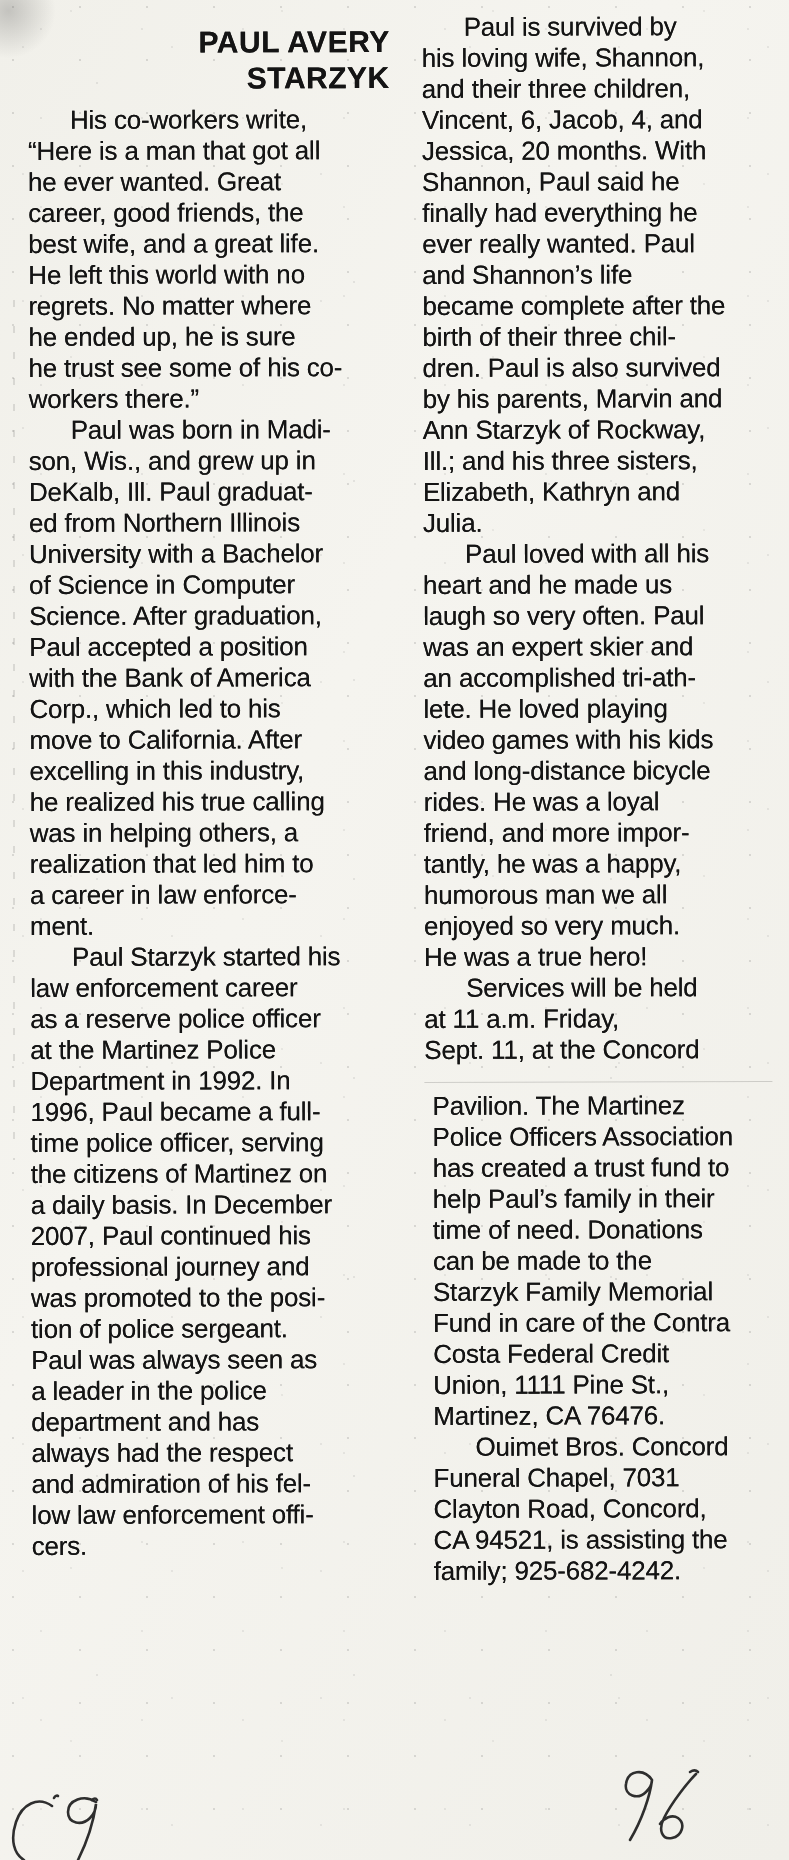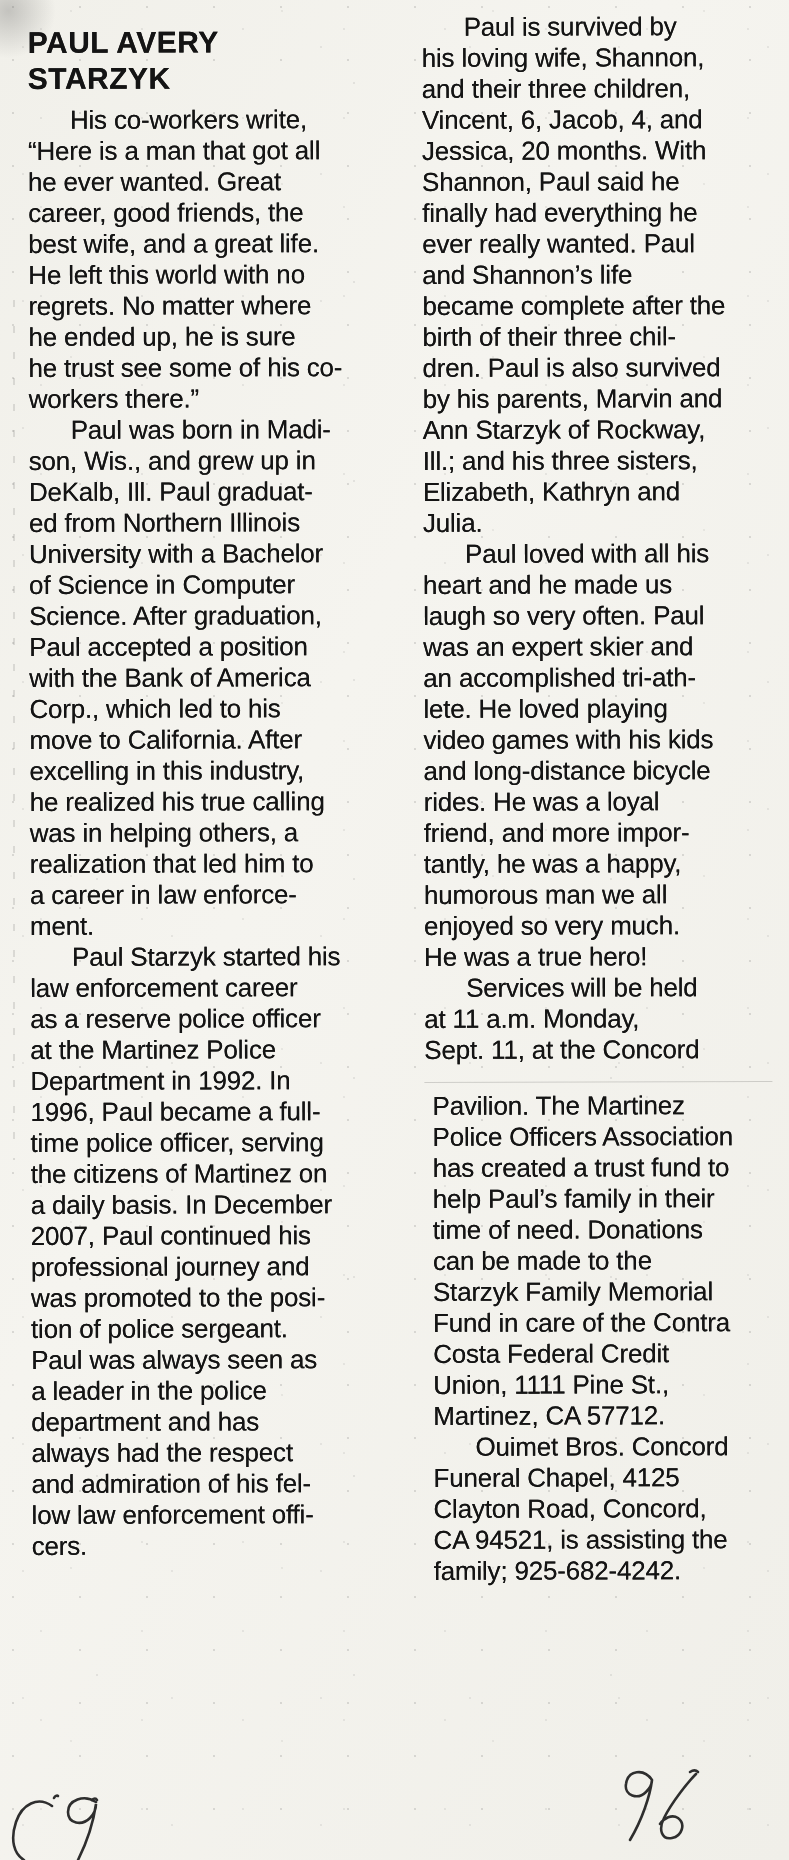--- a/index.html
+++ b/index.html
@@ -27,21 +27,21 @@
   .col{
     position:absolute;top:0;
     font-size:26px;line-height:31px;
     letter-spacing:-0.2px;
     text-shadow:0 0 .6px rgba(10,10,10,.85);
   }
   .col-left{left:30px;width:362px;padding-top:24px;}
   .col-right{left:424px;width:348px;padding-top:12px;}
   .headline{
     font-weight:700;font-size:30px;line-height:36px;
-    text-align:left;white-space:pre-line;
+    text-align:right;white-space:pre-line;
     letter-spacing:.5px;
     margin:0 0 8px 0;
   }
   .para{
     margin:0;white-space:pre-line;text-indent:42px;
   }
   .para.no-indent{text-indent:0;}
   .pasted{
     margin-top:16px;
     padding:8px 0 0 8px;
@@ -149,37 +149,37 @@
 lete. He loved playing
 video games with his kids
 and long-distance bicycle
 rides. He was a loyal
 friend, and more impor-
 tantly, he was a happy,
 humorous man we all
 enjoyed so very much.
 He was a true hero!</p>
       <p class="para">Services will be held
-at 11 a.m. Monday,
+at 11 a.m. Friday,
 Sept. 11, at the Concord</p>
 
       <div class="pasted">
         <p class="para no-indent">Pavilion. The Martinez
 Police Officers Association
 has created a trust fund to
 help Paul’s family in their
 time of need. Donations
 can be made to the
 Starzyk Family Memorial
 Fund in care of the Contra
 Costa Federal Credit
 Union, 1111 Pine St.,
-Martinez, CA 57712.</p>
+Martinez, CA 76476.</p>
         <p class="para">Ouimet Bros. Concord
-Funeral Chapel, 4125
+Funeral Chapel, 7031
 Clayton Road, Concord,
 CA 94521, is assisting the
 family; 925-682-4242.</p>
       </div>
     </div>
 
   </div>
 
   <div class="handwriting hw-left">
     <svg width="120" height="68" viewBox="0 0 120 68">

